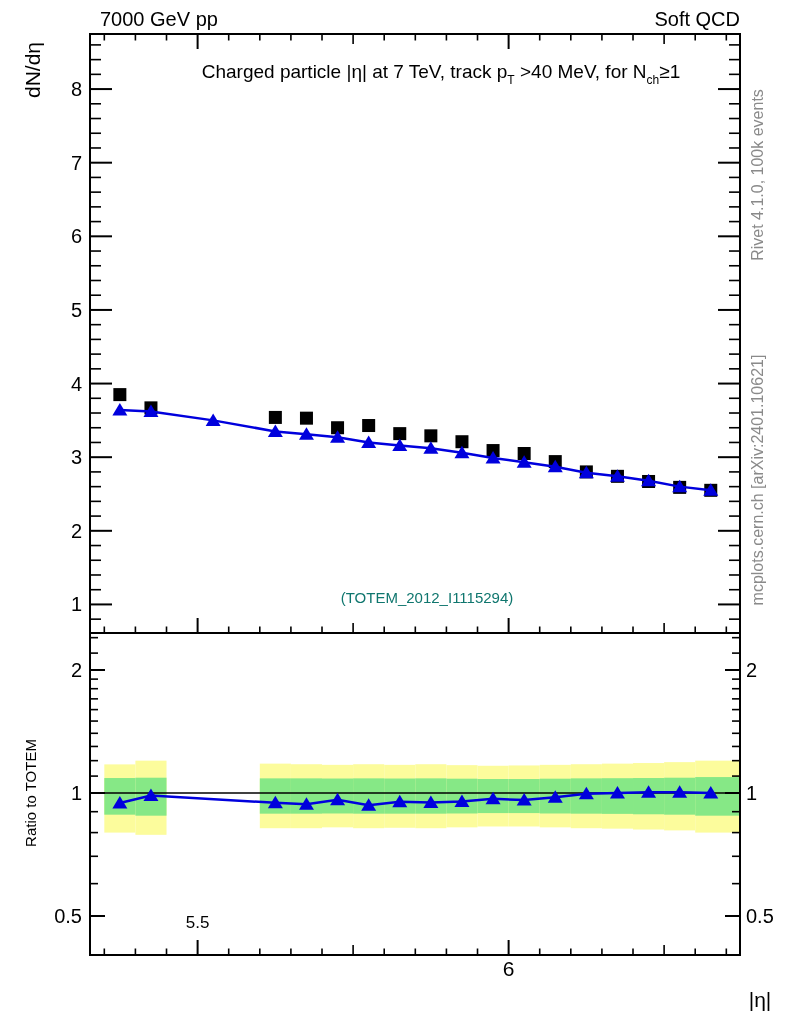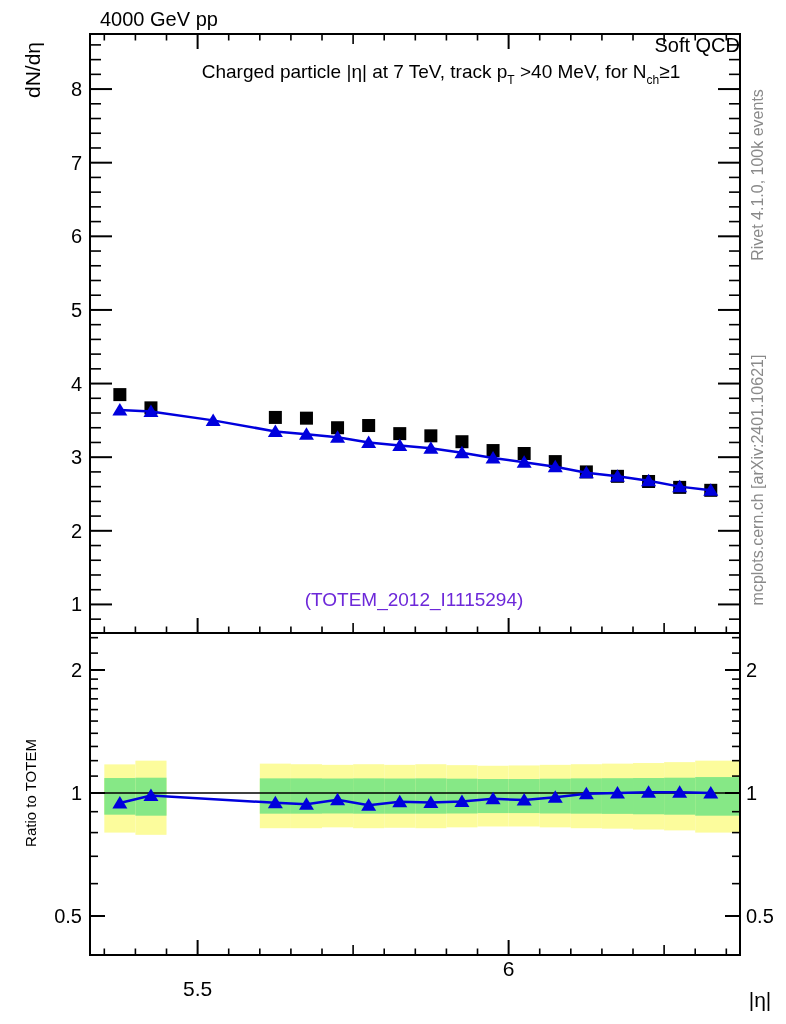--- a/index.html
+++ b/index.html
@@ -1,32 +1,32 @@
 <!DOCTYPE html>
 <html><head>
 <meta charset="utf-8">
 <style>
   html,body{margin:0;padding:0;background:#ffffff;}
   .page{position:relative;width:786px;height:1024px;background:#ffffff;overflow:hidden;
         font-family:"Liberation Sans", sans-serif;color:#000;}
   .abs{position:absolute;}
   .hdr{font-size:20px;top:6px;height:26px;line-height:26px;}
   .hdr-left{left:100px;}
-  .hdr-right{right:46px;margin-top:26px;}
+  .hdr-right{right:46px;}
   .plot-title{left:90px;top:61px;width:702px;text-align:center;font-size:19px;white-space:nowrap;}
   .plot-title .sub{font-size:12px;vertical-align:-6px;}
   .ylab{width:120px;height:24px;left:-27px;top:58px;transform:rotate(-90deg);
         font-size:21px;text-align:center;white-space:nowrap;}
   .ratiolab{width:150px;height:18px;left:-44px;top:784px;transform:rotate(-90deg);
         font-size:15px;text-align:center;white-space:nowrap;}
   .xlab{left:738px;top:988px;width:44px;text-align:center;font-size:21px;}
   .note{color:#8a8a8a;font-size:16px;text-align:center;white-space:nowrap;}
   .note-top{width:280px;height:18px;left:618px;top:166px;transform:rotate(-90deg);}
   .note-bottom{width:310px;height:18px;left:603px;top:471px;transform:rotate(-90deg);}
-  .watermark{left:264px;top:589px;width:300px;text-align:center;color:#6d28d9;font-size:19px;}
+  .watermark{left:277px;top:589px;width:300px;text-align:center;color:#0f766e;font-size:15px;}
   .legend{left:128px;top:103px;width:320px;}
   .legend-row{position:relative;height:29px;}
   .legend-row svg{position:absolute;left:0;top:6px;}
   .legend-label{position:absolute;left:59px;top:3px;font-size:17px;white-space:nowrap;}
   .tick-label{position:absolute;font-size:20px;height:22px;line-height:22px;}
   .tick-label.right-align{text-align:right;}
   .tick-label.center-align{text-align:center;}
   #chart-svg{position:absolute;left:0;top:0;}
 </style>
 </head>
@@ -299,21 +299,21 @@
       <polygon points="493.0622009569376,791.7715791770222 485.5622009569376,804.2715791770222 500.5622009569376,804.2715791770222" fill="#0000dd"></polygon>
       <polygon points="524.1626794258376,793.059286443376 516.6626794258376,805.559286443376 531.6626794258376,805.559286443376" fill="#0000dd"></polygon>
       <polygon points="555.263157894737,790.3112673394705 547.763157894737,802.8112673394705 562.763157894737,802.8112673394705" fill="#0000dd"></polygon>
       <polygon points="586.3636363636365,786.7122212863371 578.8636363636365,799.2122212863371 593.8636363636365,799.2122212863371" fill="#0000dd"></polygon>
       <polygon points="617.4641148325359,786.0010905280556 609.9641148325359,798.5010905280556 624.9641148325359,798.5010905280556" fill="#0000dd"></polygon>
       <polygon points="648.5645933014353,785.2927986226715 641.0645933014353,797.7927986226715 656.0645933014353,797.7927986226715" fill="#0000dd"></polygon>
       <polygon points="679.6650717703352,785.2927986226715 672.1650717703352,797.7927986226715 687.1650717703352,797.7927986226715" fill="#0000dd"></polygon>
       <polygon points="710.7655502392346,786.0010905280556 703.2655502392346,798.5010905280556 718.2655502392346,798.5010905280556" fill="#0000dd"></polygon>
     </svg>
 
-  <div class="abs hdr hdr-left">4000 GeV pp</div>
+  <div class="abs hdr hdr-left">7000 GeV pp</div>
   <div class="abs hdr hdr-right">Soft QCD</div>
 
   <div class="abs ylab">dN/dη</div>
   <div class="abs plot-title" id="plot-title"><span>Charged particle |η| at 7 TeV, track p</span><span class="sub">T</span><span> &gt;40 MeV, for N</span><span class="sub">ch</span><span>≥1</span></div>
 
   <div class="legend abs" id="legend">
     </div>
 
   <div class="abs note note-top">Rivet 4.1.0,  100k events</div>
   <div class="abs note note-bottom">mcplots.cern.ch [arXiv:2401.10621]</div>
@@ -325,21 +325,21 @@
 
   <div id="tick-labels">
       <div class="tick-label right-align" style="left: 36px; width: 46px; top: 593.434px;">1</div>
       <div class="tick-label right-align" style="left: 36px; width: 46px; top: 519.811px;">2</div>
       <div class="tick-label right-align" style="left: 36px; width: 46px; top: 446.187px;">3</div>
       <div class="tick-label right-align" style="left: 36px; width: 46px; top: 372.564px;">4</div>
       <div class="tick-label right-align" style="left: 36px; width: 46px; top: 298.941px;">5</div>
       <div class="tick-label right-align" style="left: 36px; width: 46px; top: 225.317px;">6</div>
       <div class="tick-label right-align" style="left: 36px; width: 46px; top: 151.694px;">7</div>
       <div class="tick-label right-align" style="left: 36px; width: 46px; top: 78.0703px;">8</div>
-      <div class="tick-label center-align" style="left: 167.608px; width: 60px; top: 978px; font-size: 21px;">5.5</div>
+      <div class="tick-label center-align" style="left: 167.608px; width: 60px; top: 912px; font-size: 17px;">5.5</div>
       <div class="tick-label center-align" style="left: 478.612px; width: 60px; top: 958px; font-size: 21px;">6</div>
       <div class="tick-label right-align" style="left: 36px; width: 46px; top: 904.984px;">0.5</div>
       <div class="tick-label " style="left: 746px; width: 46px; top: 904.984px;">0.5</div>
       <div class="tick-label right-align" style="left: 36px; width: 46px; top: 782.001px;">1</div>
       <div class="tick-label " style="left: 746px; width: 46px; top: 782.001px;">1</div>
       <div class="tick-label right-align" style="left: 36px; width: 46px; top: 659.018px;">2</div>
       <div class="tick-label " style="left: 746px; width: 46px; top: 659.018px;">2</div>
     </div>
 </div>
 

